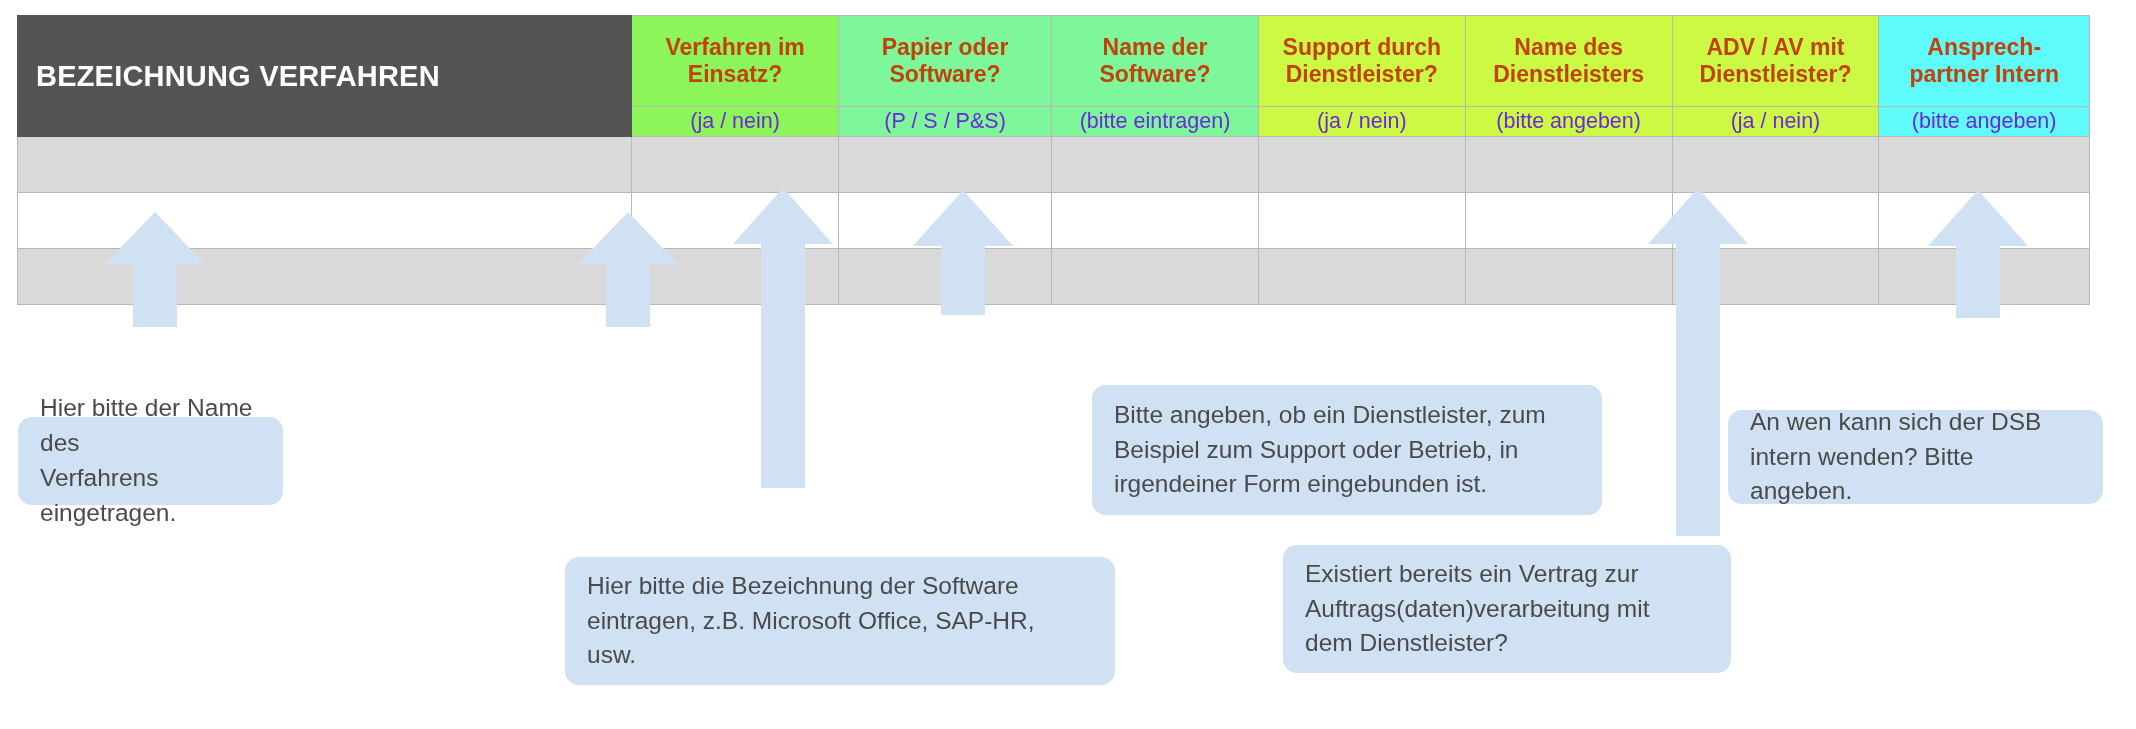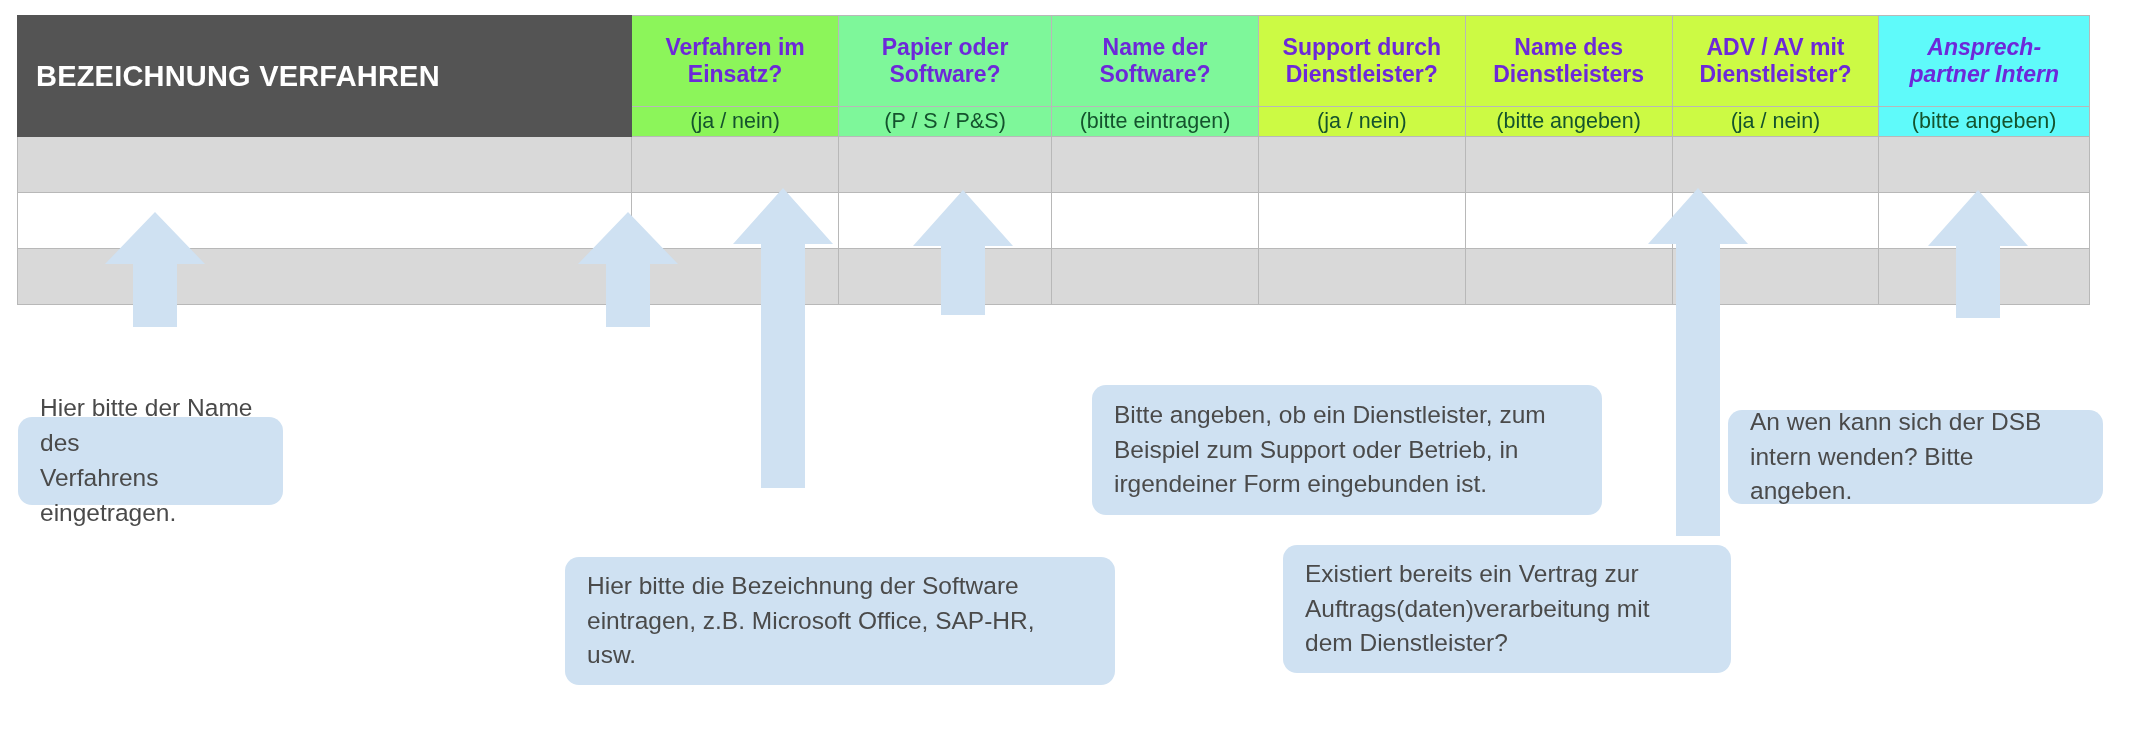--- a/index.html
+++ b/index.html
@@ -47,27 +47,27 @@
     font-size: 29px;
     text-align: left !important;
     padding-left: 18px !important;
     letter-spacing: 0.2px;
     border-color: #545454 !important;
   }
 
   .hdr-main {
     font-weight: bold;
     font-size: 23px;
-    color: #6d28d9;
+    color: #c2410c;
     line-height: 1.18;
     padding: 2px 4px !important;
   }
   .hdr-sub {
     font-size: 21.5px;
-    color: #14532d;
+    color: #6d28d9;
     line-height: 1.1;
     padding: 1px 3px !important;
   }
 
   .row-shade td { background: #d9d9d9; }
   .row-plain td { background: #ffffff; }
 
   
   .arrow {
     position: absolute;
@@ -152,21 +152,21 @@
           <td class="hdr-main" style="background:#7ef79a;"><span style="white-space:pre-line;">Papier oder
 Software?</span></td>
           <td class="hdr-main" style="background:#7ef79a;"><span style="white-space:pre-line;">Name der
 Software?</span></td>
           <td class="hdr-main" style="background:#ccfa44;"><span style="white-space:pre-line;">Support durch
 Dienstleister?</span></td>
           <td class="hdr-main" style="background:#ccfa44;"><span style="white-space:pre-line;">Name des
 Dienstleisters</span></td>
           <td class="hdr-main" style="background:#ccfa44;"><span style="white-space:pre-line;">ADV / AV mit
 Dienstleister?</span></td>
-          <td class="hdr-main" style="background:#5ffafa;"><span style="white-space:pre-line;font-style:italic;">Ansprech-
+          <td class="hdr-main" style="background:#5ffafa;"><span style="white-space:pre-line;">Ansprech-
 partner Intern</span></td>
         </tr>
 
         <tr style="height:30px;">
           <td class="hdr-sub" style="background:#8cf55a;">(ja / nein)</td>
           <td class="hdr-sub" style="background:#7ef79a;">(P / S / P&amp;S)</td>
           <td class="hdr-sub" style="background:#7ef79a;">(bitte eintragen)</td>
           <td class="hdr-sub" style="background:#ccfa44;">(ja / nein)</td>
           <td class="hdr-sub" style="background:#ccfa44;">(bitte angeben)</td>
           <td class="hdr-sub" style="background:#ccfa44;">(ja / nein)</td>

